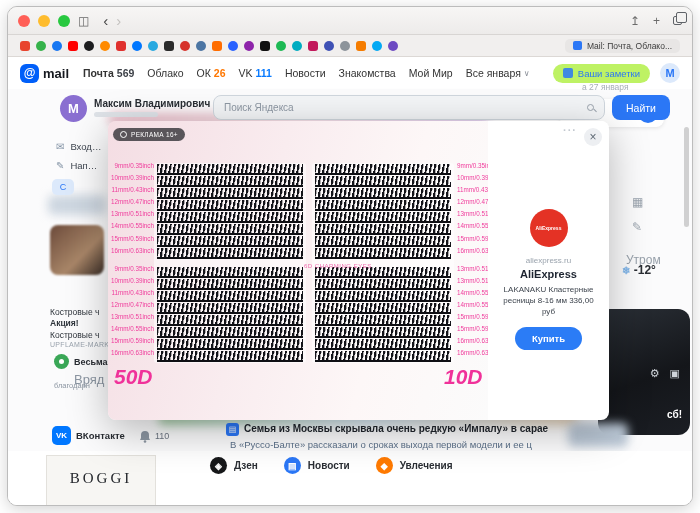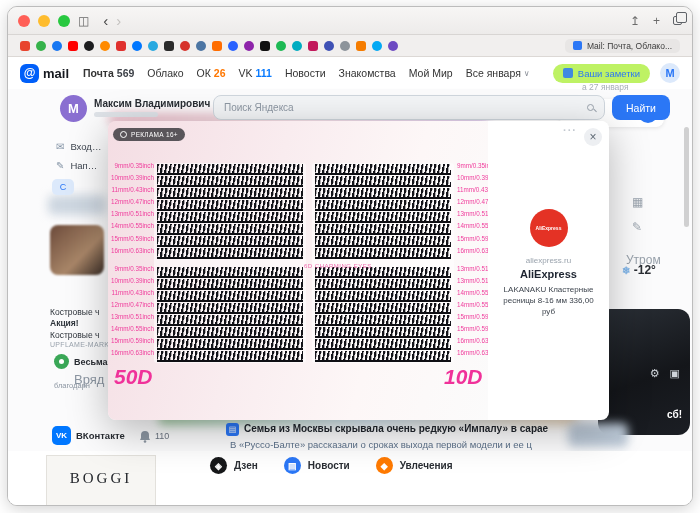--- a/index.html
+++ b/index.html
@@ -439,17 +439,18 @@
       </div>
       <div class="ad-panel">
         <span class="amenu">···</span>
         <span class="aclose">×</span>
         <div class="alogo">
           <span>AliExpress</span>
         </div>
         <div class="adomain">aliexpress.ru</div>
         <div class="abrand">AliExpress</div>
         <div class="atitle">LAKANAKU Кластерные ресницы 8-16 мм 336,00 руб</div>
+        <button class="acta">Купить</button>
       </div>
     </div>
 
   </div>
 </div>
 
 </body></html>

